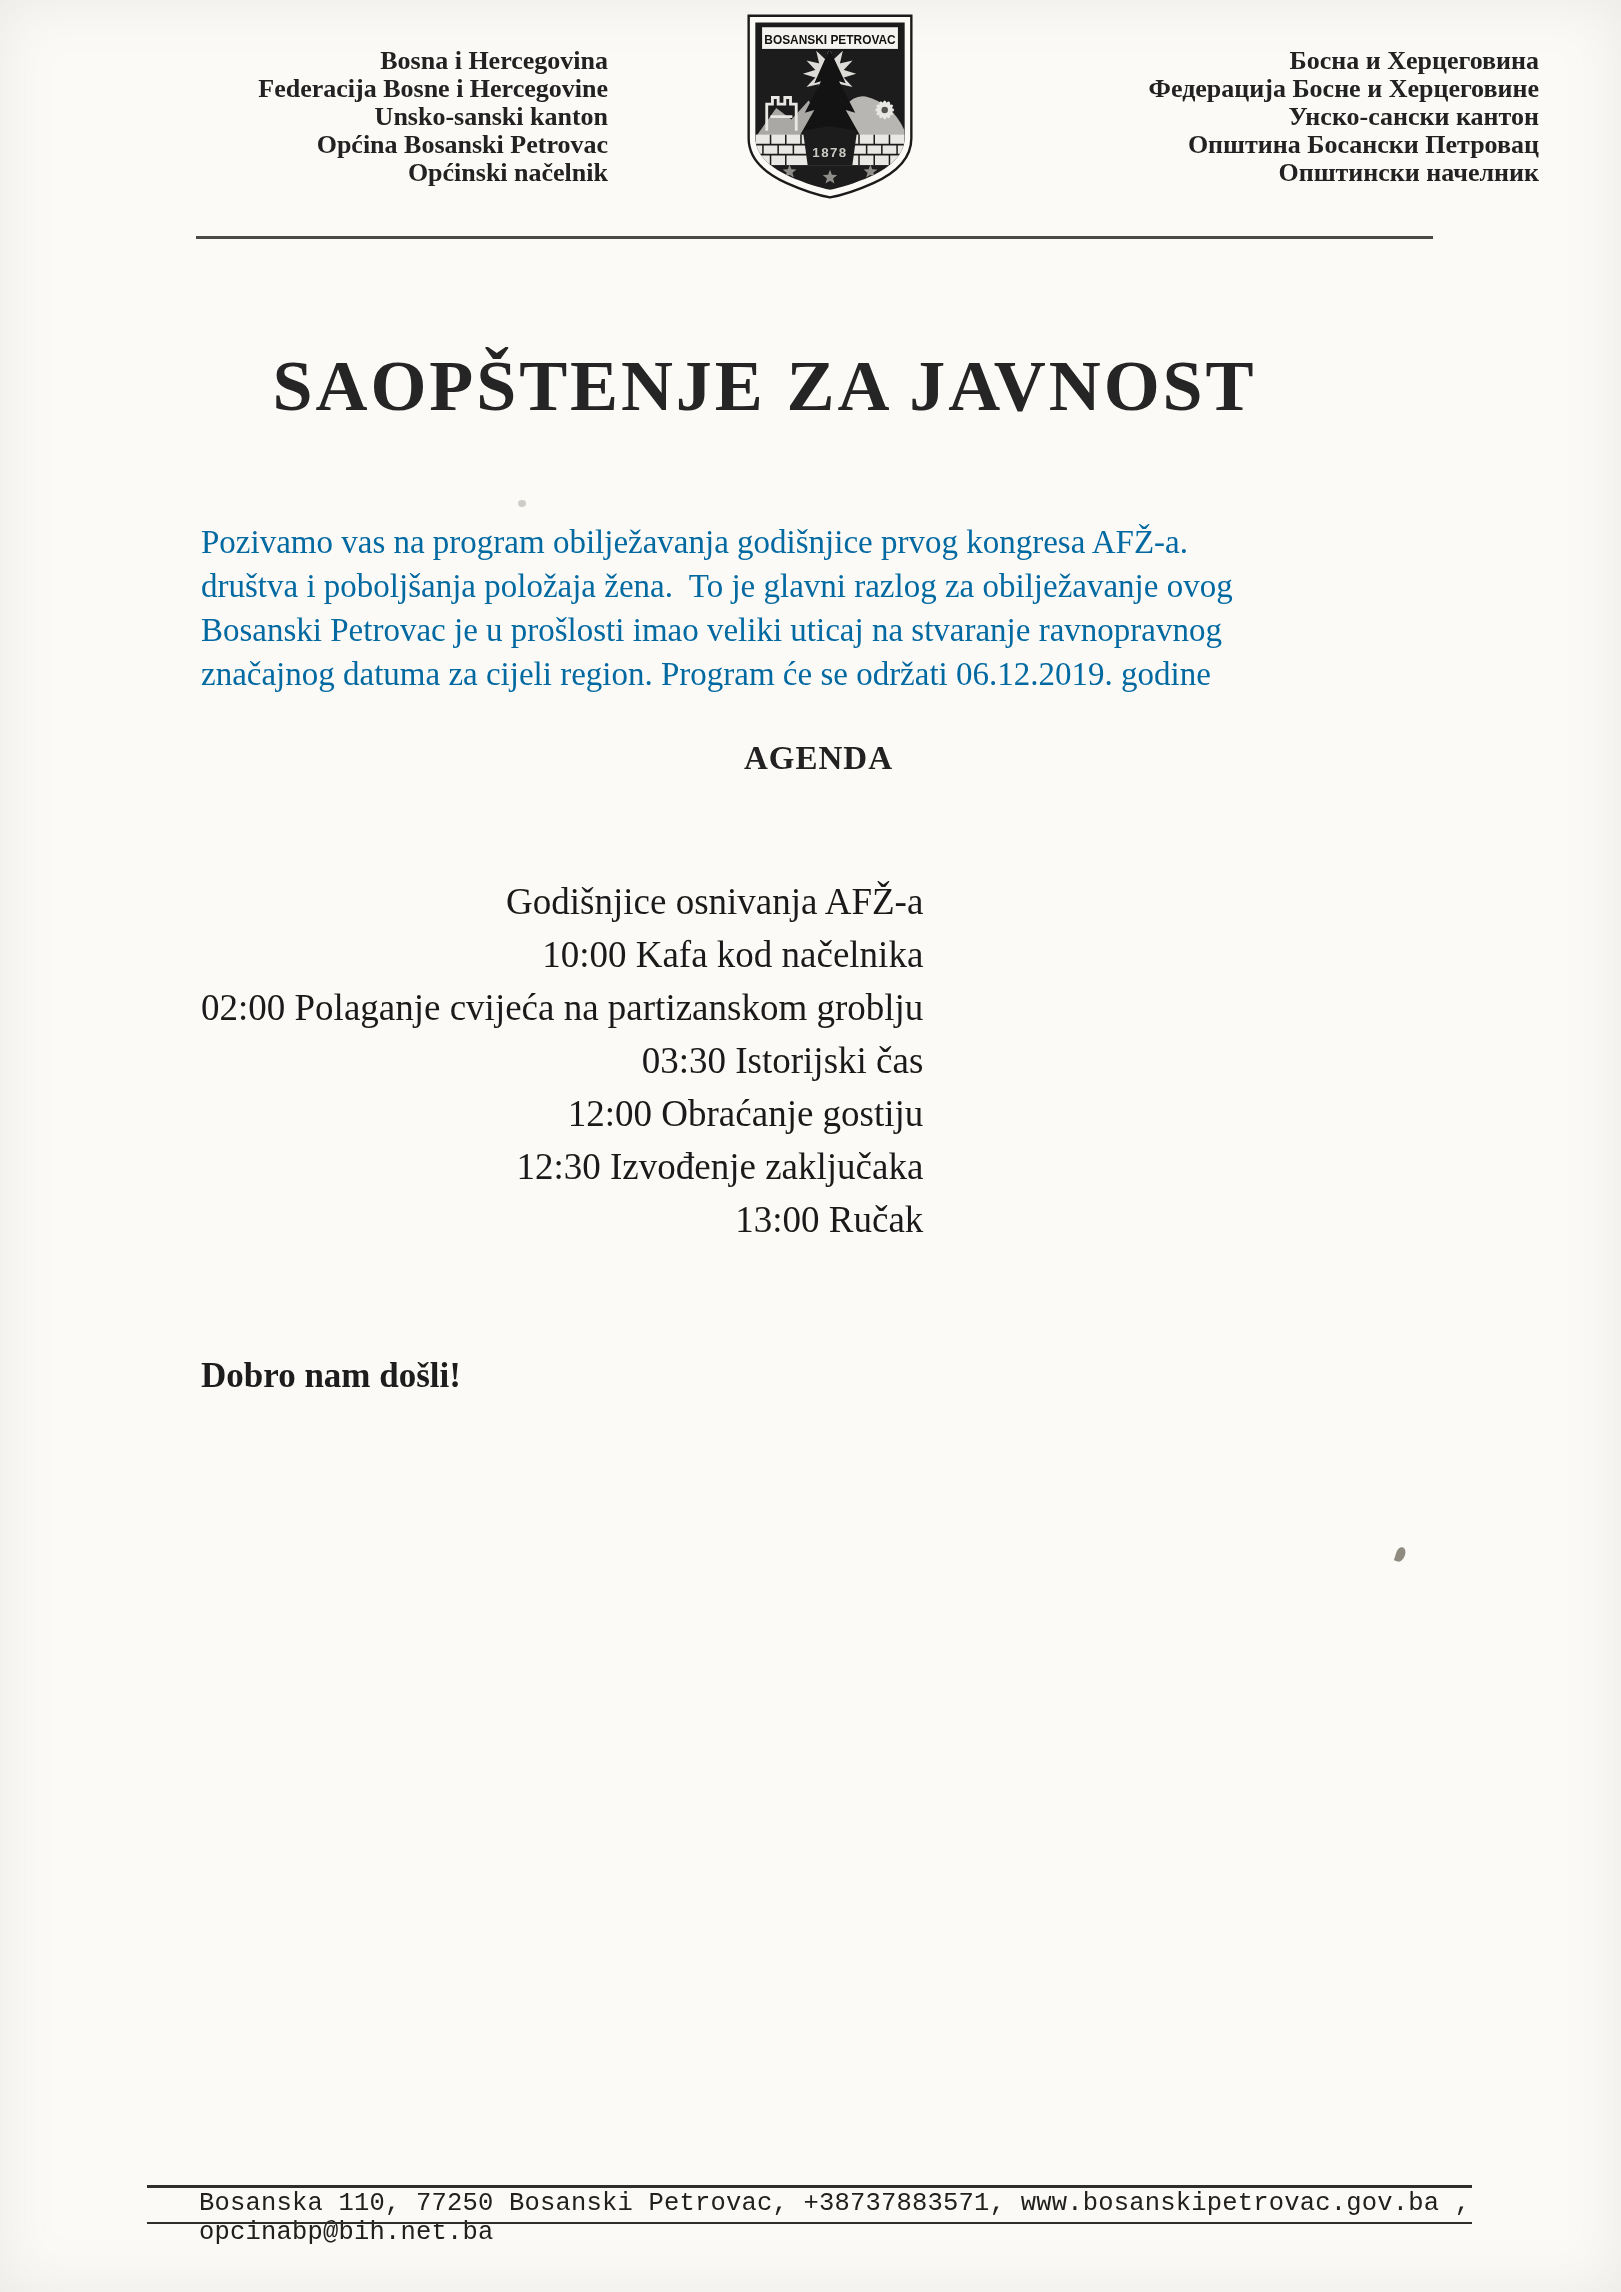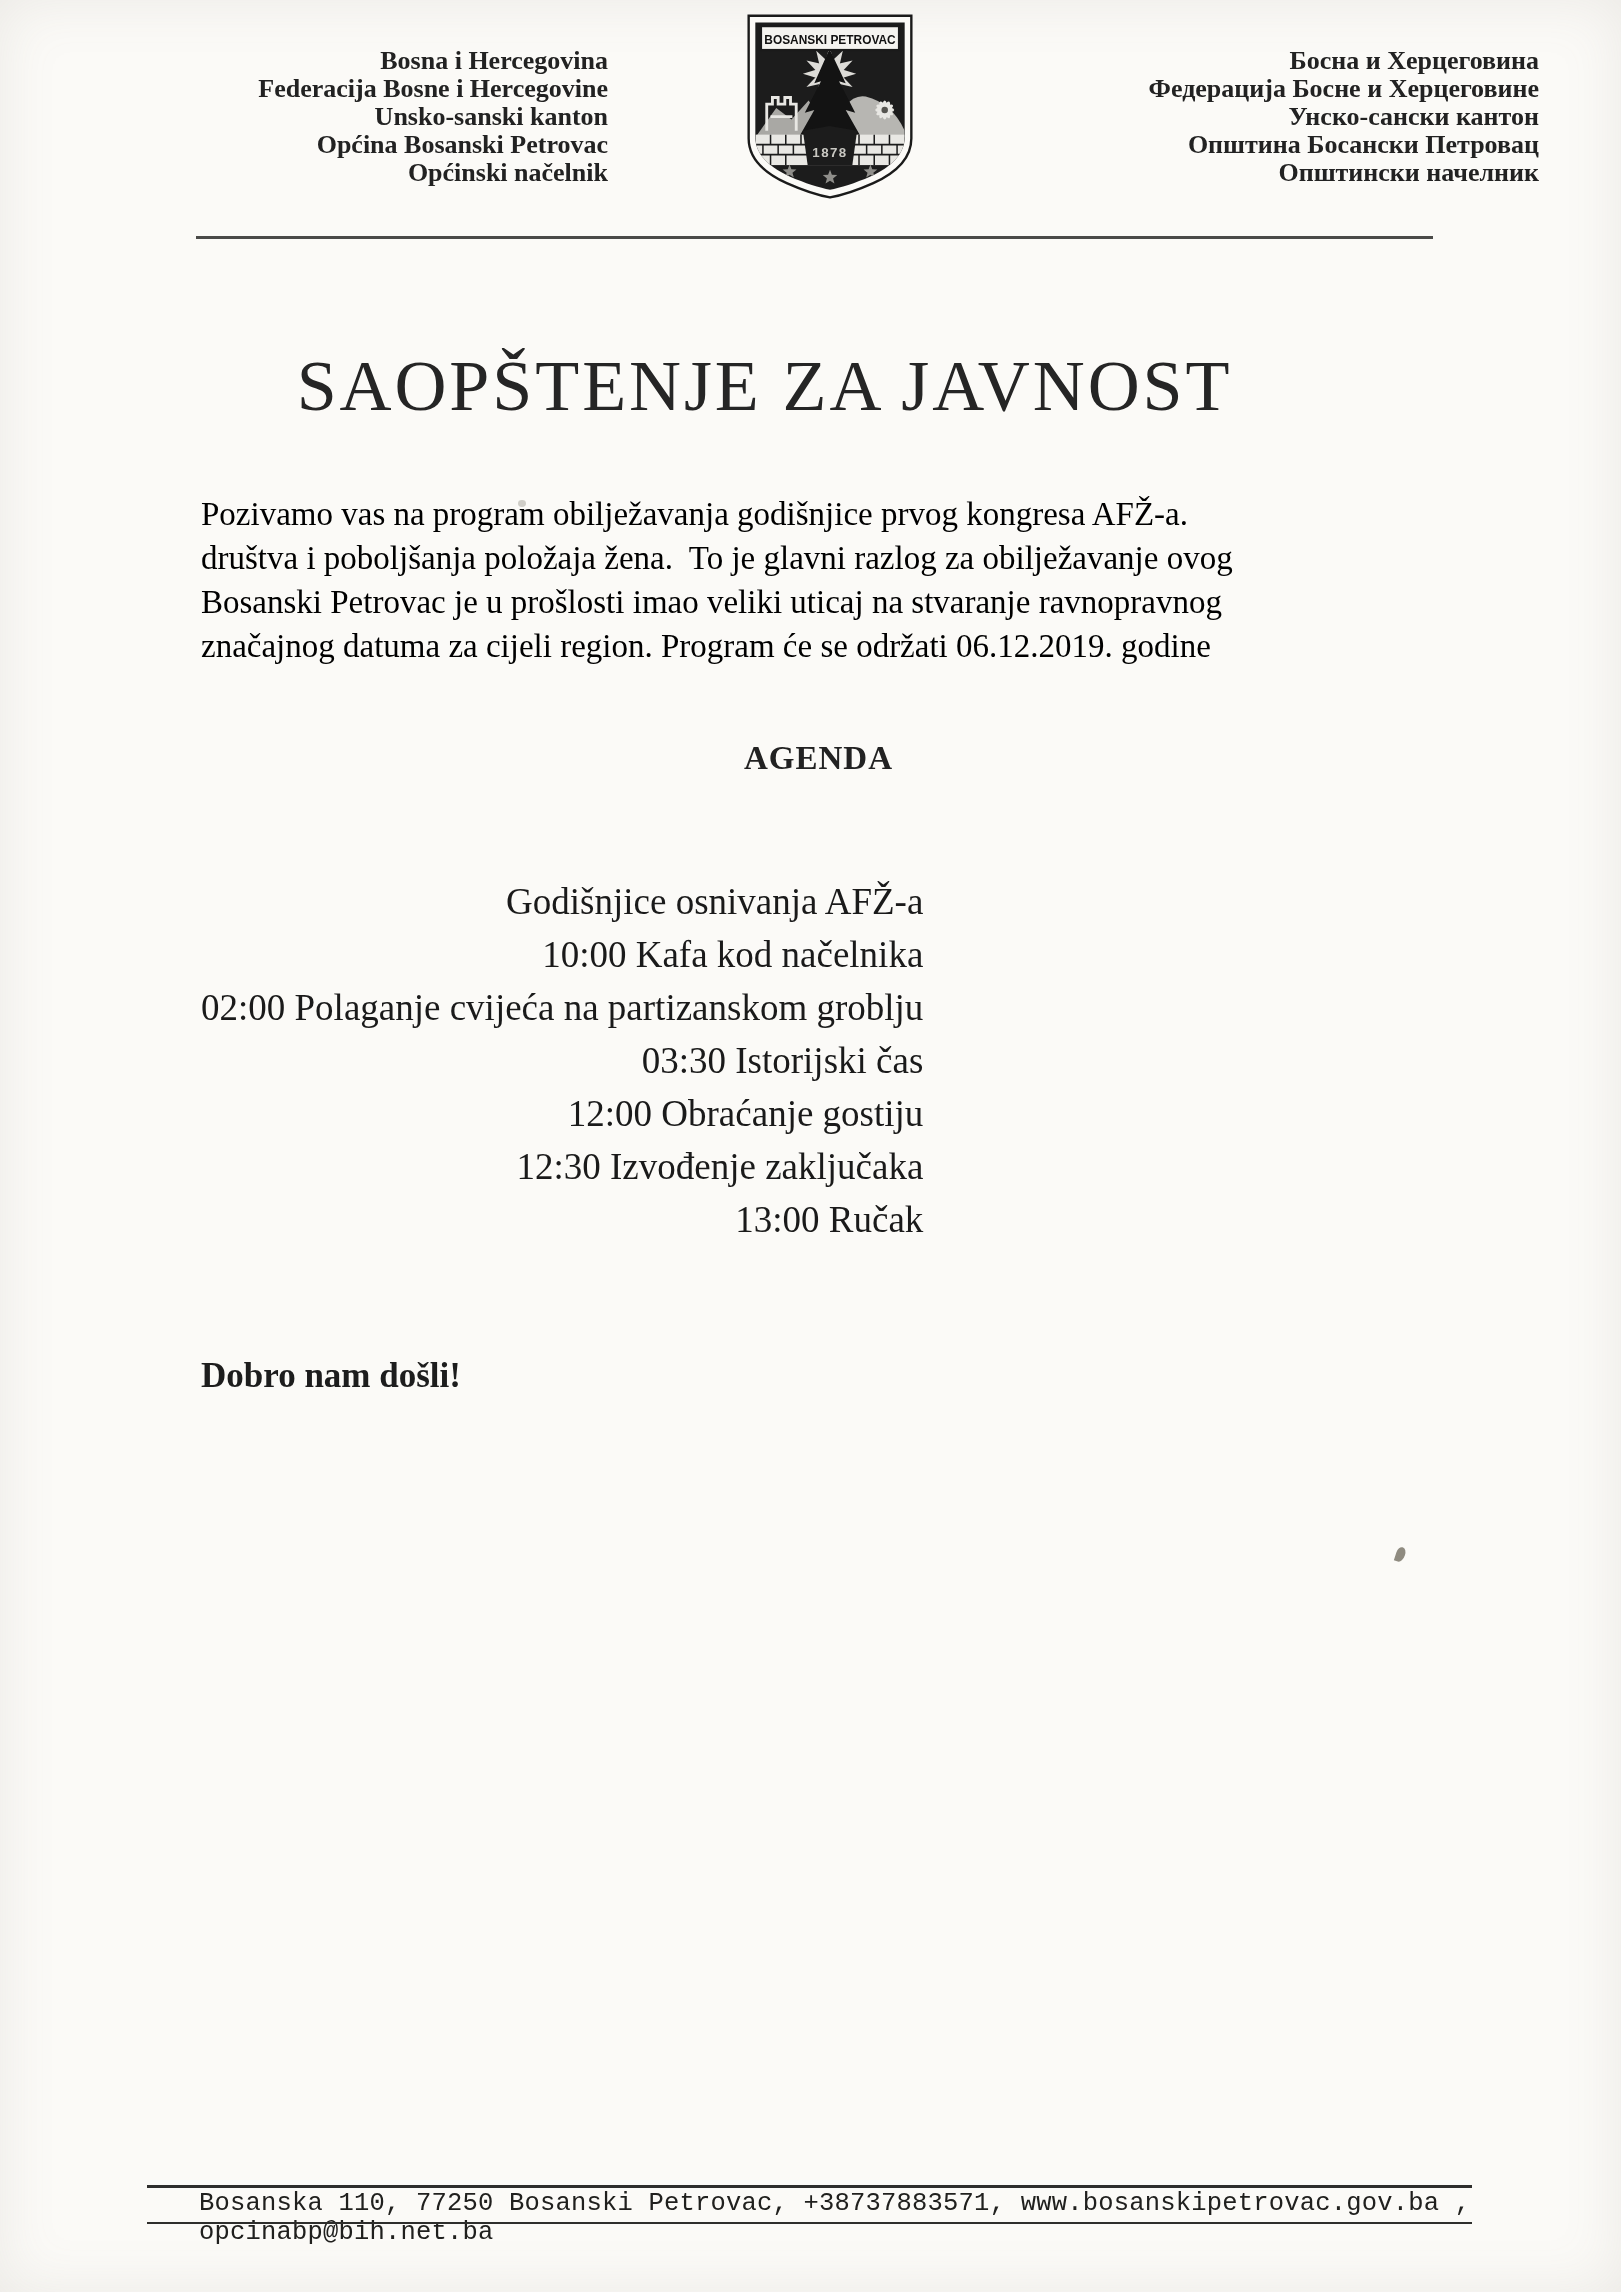--- a/index.html
+++ b/index.html
@@ -13,25 +13,25 @@
     box-shadow:inset 0 0 59px rgba(120,115,105,.12);
   }
   .hdr-block{position:absolute;top:31px;text-align:right;font-weight:bold;
     font-size:26px;line-height:28px;color:#222;margin-top:16px;}
   .hdr-left{left:118px;width:490px;}
   .hdr-right{left:1010px;width:529px;}
   .emblem{position:absolute;left:742px;top:11.8px;width:176px;height:192px;}
   .hdr-rule{position:absolute;left:196px;top:236px;width:1237px;height:2.9px;background:#4a4a48;}
   .doc-title{
     position:absolute;left:201px;top:345px;width:1127px;
-    text-align:center;font-size:72px;font-weight:normal;letter-spacing:2.9px;
+    text-align:center;font-size:72px;font-weight:bold;letter-spacing:2.9px;
     color:#252525;white-space:nowrap;
   }
-  .paragraph{position:absolute;left:201px;top:492px;width:1245px;
-    font-size:33px;line-height:44px;color:#000000;}
+  .paragraph{position:absolute;left:201px;top:520px;width:1245px;
+    font-size:33px;line-height:44px;color:#0369a1;}
   .paragraph div{white-space:pre;}
   .agenda-heading{position:absolute;left:201px;top:740px;width:1235px;
     text-align:center;font-size:33px;font-weight:bold;letter-spacing:1px;color:#222;}
   .agenda-list{position:absolute;left:201px;top:875px;font-size:37px;line-height:53px;color:#1a1a1a;text-align:right;}
   .closing{position:absolute;left:201px;top:1356px;font-size:35px;font-weight:bold;color:#1d1d1d;}
   .ftr-rule-top{position:absolute;left:147px;top:2185px;width:1325px;height:2.9px;background:#2e2e2c;}
   .ftr-rule-bottom{position:absolute;left:147px;top:2222px;width:1325px;height:2px;background:#2e2e2c;}
   .footer-text{position:absolute;left:199px;top:2189px;width:1274px;
     font-family:Liberation Mono, monospace;font-size:25.5px;letter-spacing:0.2px;color:#20201e;}
   .artifact-comma{position:absolute;left:1396px;top:1547px;width:8.8px;height:14.7px;

